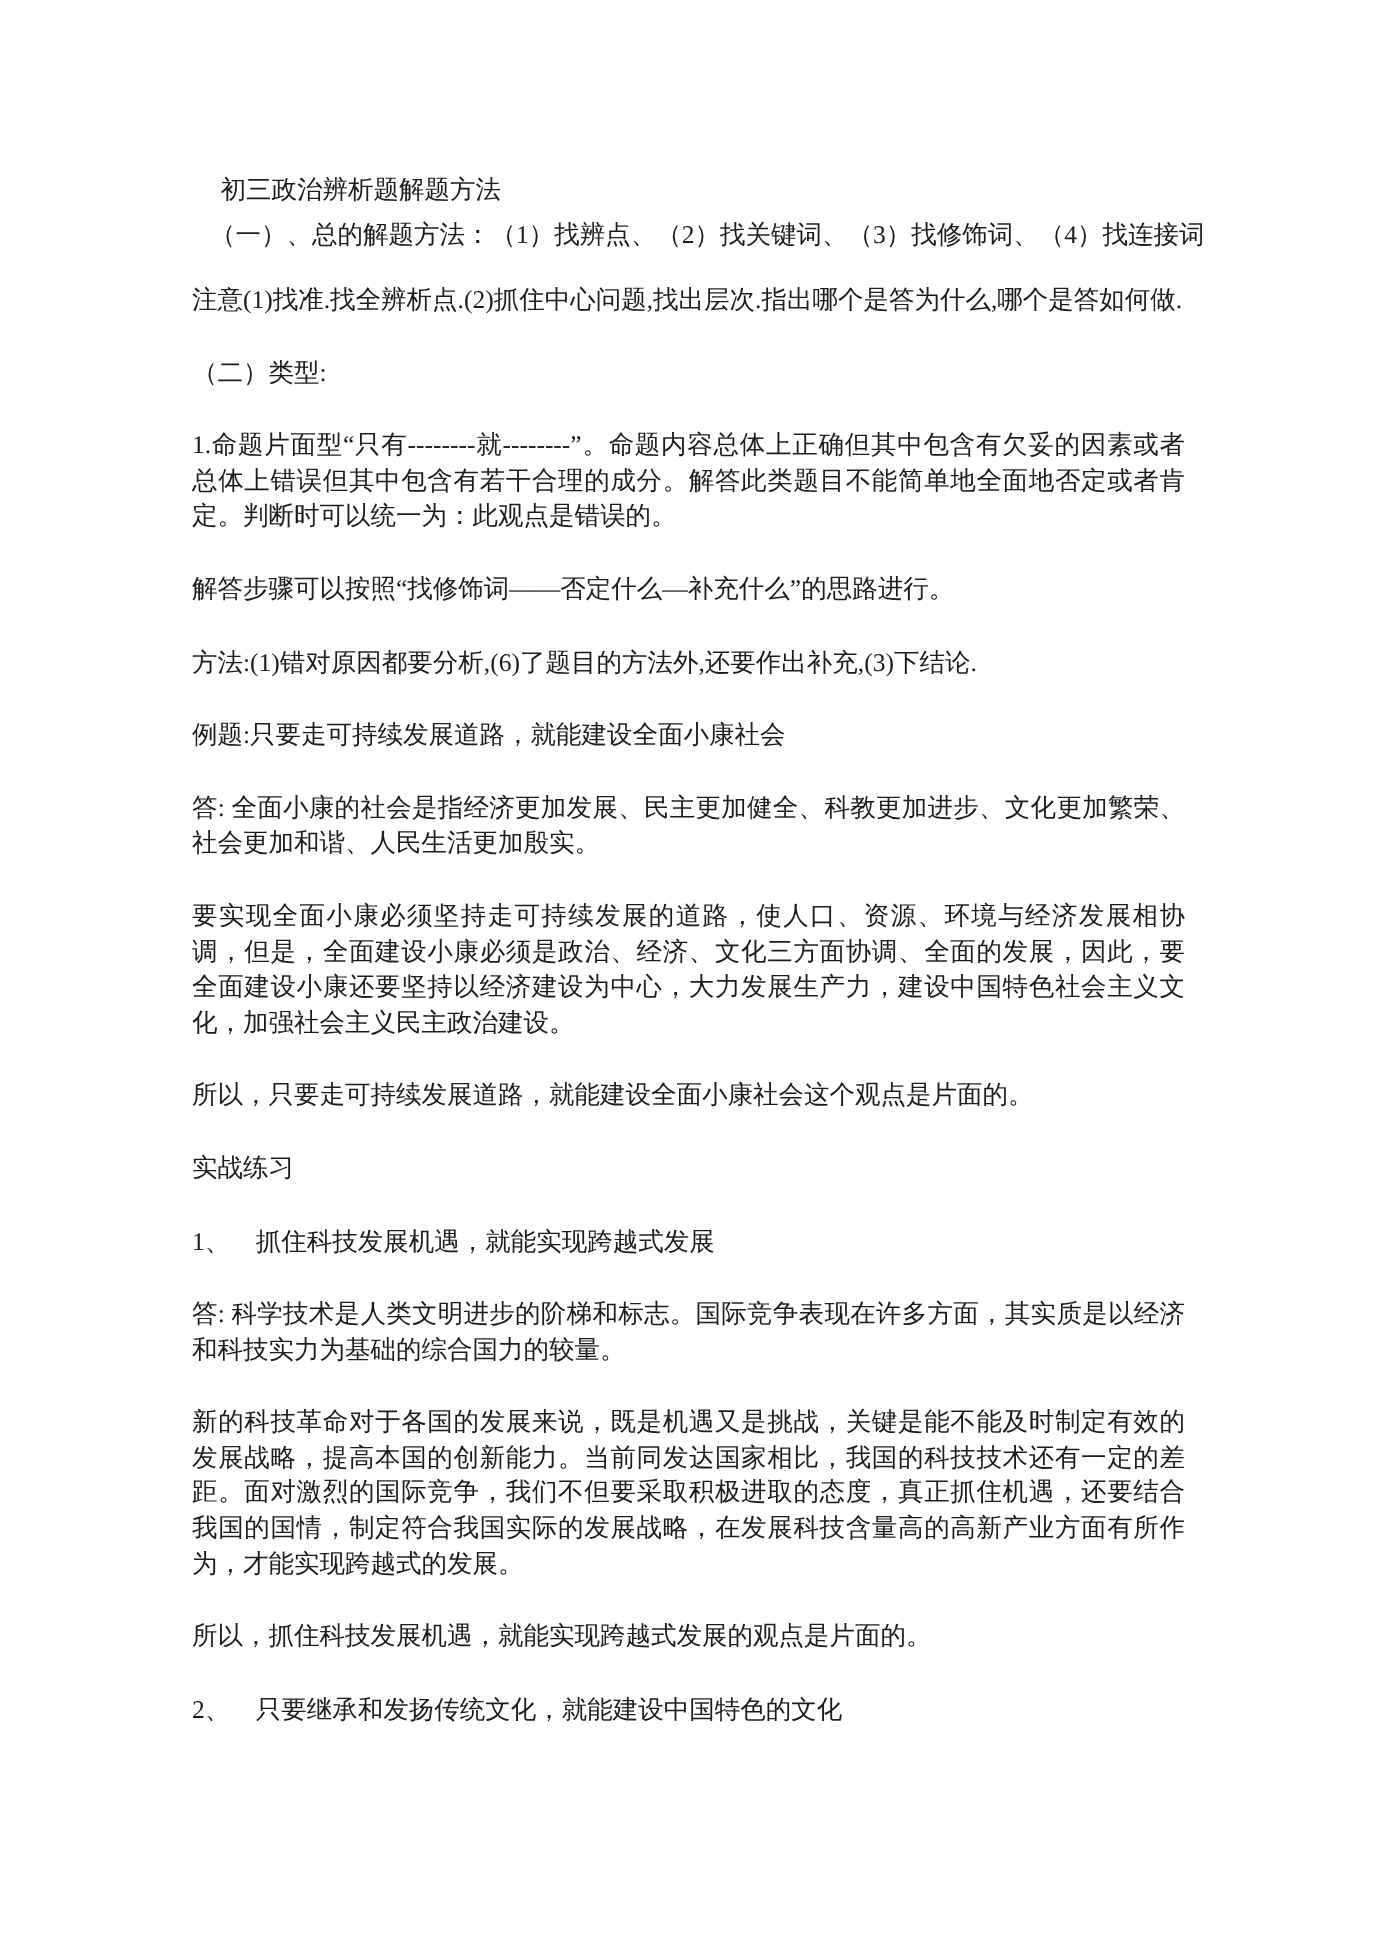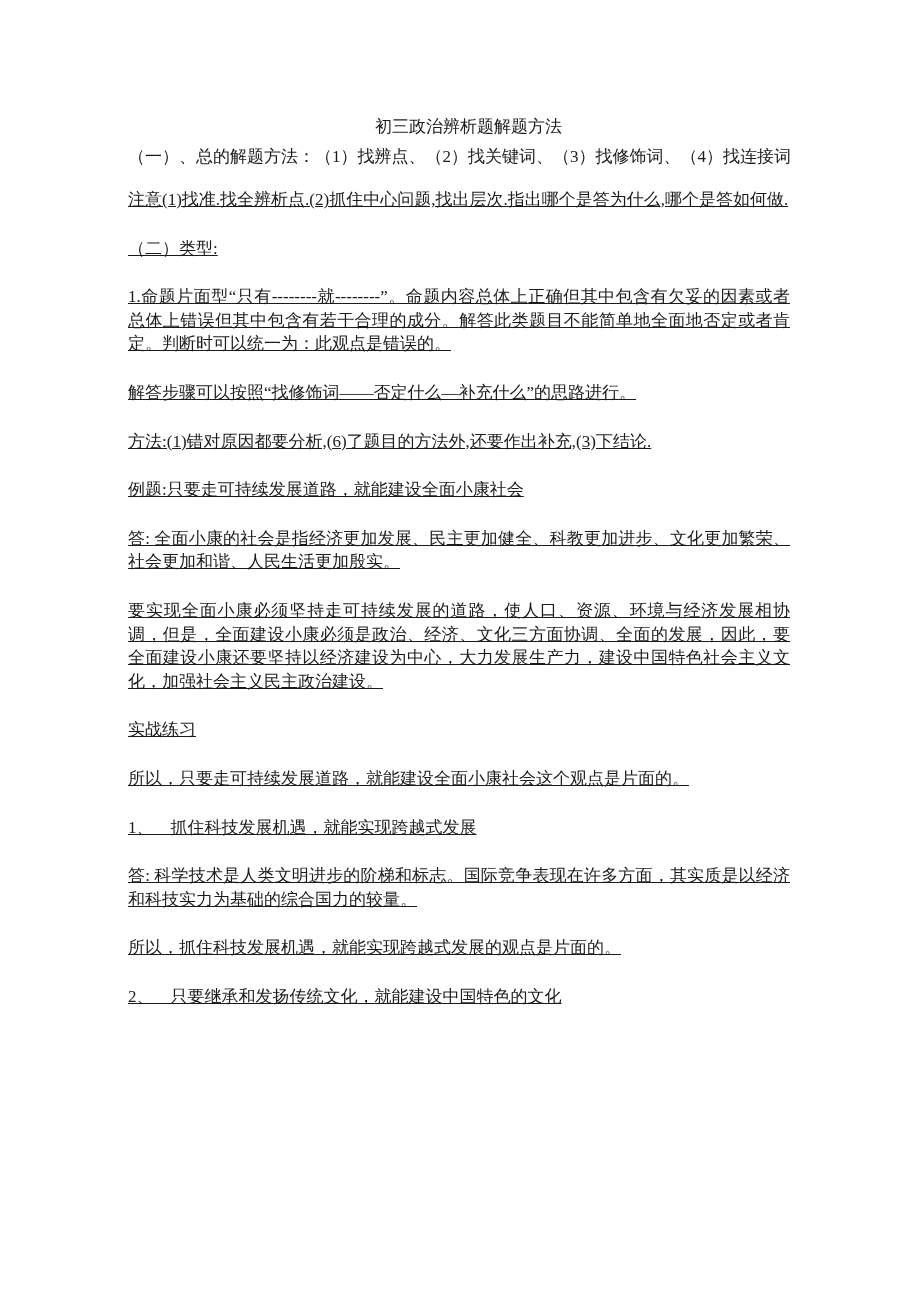--- a/index.html
+++ b/index.html
@@ -24,50 +24,49 @@
     left: 128px;
     top: 112px;
     width: 662px;
     color: #1b1b1b;
     font-size: 17px;
   }
   .doc-title {
     line-height: 30px;
     text-indent: 19px;
     white-space: nowrap;
-    text-align: center;
   }
   .doc-method-line {
     line-height: 30px;
-    margin: 0 0 16px 0;
+    margin: 0 0 16px 12px;
     white-space: nowrap;
   }
   p.para {
     margin: 16px 0 25px 0;
     line-height: 23.6px;
     text-align: justify;
-    text-decoration: underline;
   }
 </style>
 </head>
 <body>
 
 <div class="page">
   <div class="content">
     <div class="doc-title">初三政治辨析题解题方法</div>
     <div class="doc-method-line">（一）、总的解题方法：（1）找辨点、（2）找关键词、（3）找修饰词、（4）找连接词</div>
 
     <p class="para">注意(1)找准.找全辨析点.(2)抓住中心问题,找出层次.指出哪个是答为什么,哪个是答如何做.</p>
     <p class="para">（二）类型:</p>
     <p class="para">1.命题片面型“只有--------就--------”。命题内容总体上正确但其中包含有欠妥的因素或者总体上错误但其中包含有若干合理的成分。解答此类题目不能简单地全面地否定或者肯定。判断时可以统一为：此观点是错误的。</p>
     <p class="para">解答步骤可以按照“找修饰词——否定什么—补充什么”的思路进行。</p>
     <p class="para">方法:(1)错对原因都要分析,(6)了题目的方法外,还要作出补充,(3)下结论.</p>
     <p class="para">例题:只要走可持续发展道路，就能建设全面小康社会</p>
     <p class="para">答: 全面小康的社会是指经济更加发展、民主更加健全、科教更加进步、文化更加繁荣、社会更加和谐、人民生活更加殷实。</p>
     <p class="para">要实现全面小康必须坚持走可持续发展的道路，使人口、资源、环境与经济发展相协调，但是，全面建设小康必须是政治、经济、文化三方面协调、全面的发展，因此，要全面建设小康还要坚持以经济建设为中心，大力发展生产力，建设中国特色社会主义文化，加强社会主义民主政治建设。</p>
+    <p class="para">所以，只要走可持续发展道路，就能建设全面小康社会这个观点是片面的。</p>
     <p class="para">实战练习</p>
-    <p class="para">所以，只要走可持续发展道路，就能建设全面小康社会这个观点是片面的。</p>
     <p class="para">1、　抓住科技发展机遇，就能实现跨越式发展</p>
     <p class="para">答: 科学技术是人类文明进步的阶梯和标志。国际竞争表现在许多方面，其实质是以经济和科技实力为基础的综合国力的较量。</p>
+    <p class="para">新的科技革命对于各国的发展来说，既是机遇又是挑战，关键是能不能及时制定有效的发展战略，提高本国的创新能力。当前同发达国家相比，我国的科技技术还有一定的差距。面对激烈的国际竞争，我们不但要采取积极进取的态度，真正抓住机遇，还要结合我国的国情，制定符合我国实际的发展战略，在发展科技含量高的高新产业方面有所作为，才能实现跨越式的发展。</p>
     <p class="para">所以，抓住科技发展机遇，就能实现跨越式发展的观点是片面的。</p>
     <p class="para">2、　只要继承和发扬传统文化，就能建设中国特色的文化</p>
   </div>
 </div>
 
 </body></html>

